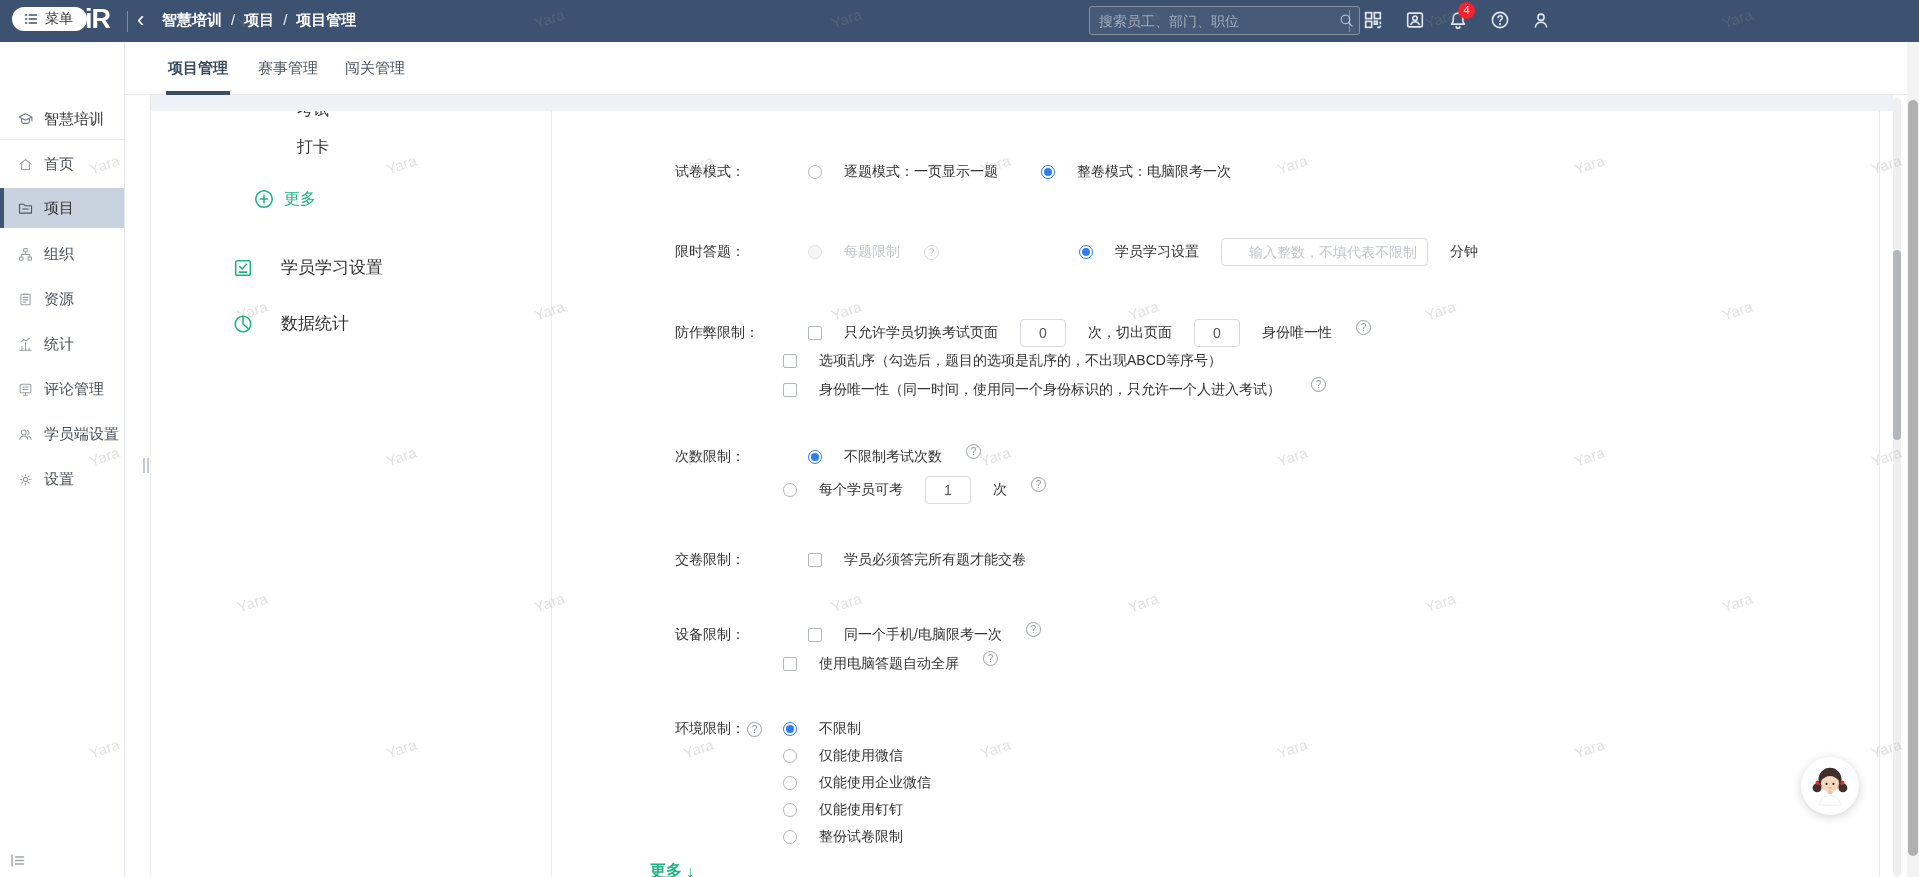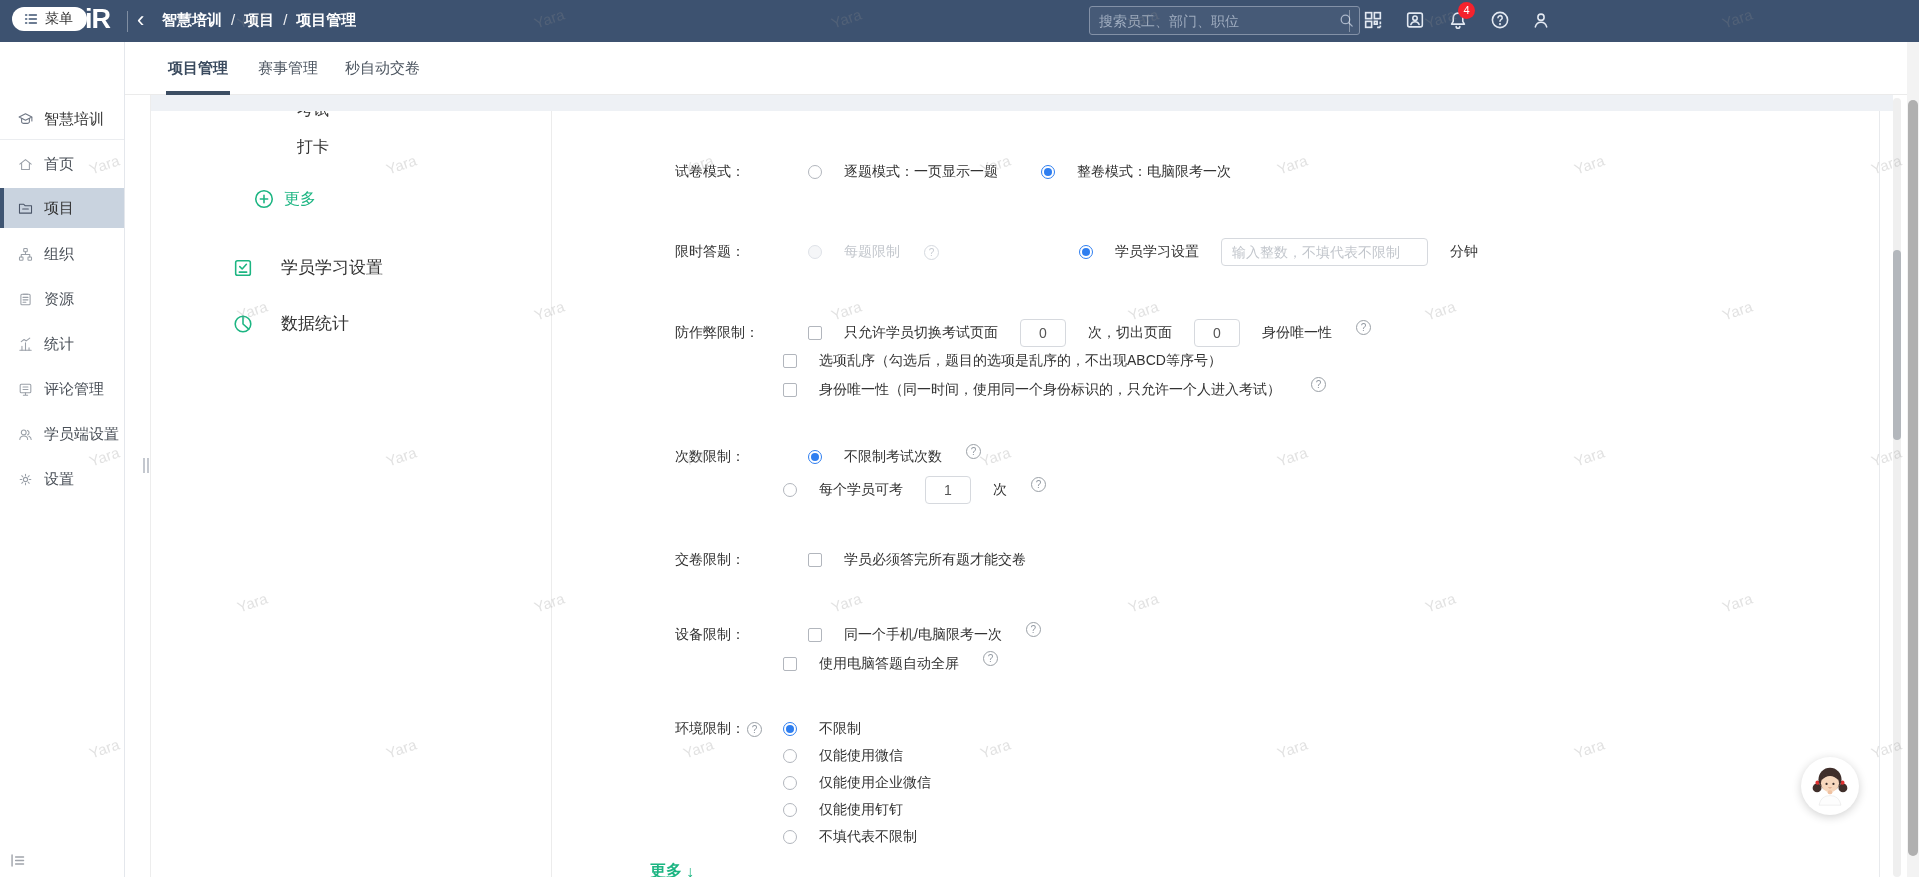--- a/index.html
+++ b/index.html
@@ -72,21 +72,21 @@
   .checkbox{width:14px;height:14px;border:1px solid #b2b6bd;border-radius:2px;background:#fff;box-sizing:border-box;
             flex:none;cursor:pointer;}
   .dis-text{color:#c3c7cd;}
   .q{width:15px;height:15px;border:1px solid #9aa0a6;border-radius:50%;color:#9198a1;font-size:10px;line-height:13px;
      text-align:center;display:inline-block;box-sizing:border-box;margin-left:2px;flex:none;cursor:pointer;background:#fff;}
   .q.sup{position:relative;top:-6px;}
   .q.dis{border-color:#d5d9df;color:#c8ccd2;}
   .num{width:46px;height:28px;border:1px solid #d6d9de;border-radius:4px;text-align:center;font-size:14px;color:#555;
        box-sizing:border-box;outline:none;}
   .min-input{width:207px;height:28px;border:1px solid #d6d9de;border-radius:4px;font-size:14px;color:#555;
-             padding:0 10px;box-sizing:border-box;outline:none;}
+             padding:0 10px;box-sizing:border-box;outline:none;text-align:right;}
   .min-input::placeholder{color:#c2c6cc;}
   .more-link{position:absolute;left:499px;top:750px;color:#1cb582;font-size:16px;font-weight:600;cursor:pointer;
              display:flex;align-items:center;gap:4px;}
   
   .sb-inner-track{position:absolute;left:1893px;top:98px;width:8px;height:779px;background:#efefef;border-radius:4px;z-index:3;}
   .sb-inner-thumb{position:absolute;left:1893px;top:250px;width:8px;height:190px;background:#b3b7bc;border-radius:4px;z-index:4;cursor:pointer;}
   .sb-outer-track{position:absolute;left:1907px;top:42px;width:12px;height:835px;background:#f3f3f3;z-index:3;}
   .sb-outer-thumb{position:absolute;left:1908px;top:100px;width:10px;height:756px;background:#b0b0b0;border-radius:5px;z-index:4;cursor:pointer;}
   
   .assistant{position:absolute;left:1801px;top:757px;width:58px;height:58px;border-radius:50%;background:#fff;
@@ -262,21 +262,21 @@
 <div class="collapse-icon">
   <svg width="20" height="19" viewBox="0 0 24 24" fill="none" stroke="currentColor" stroke-width="1.8" stroke-linecap="round">
     <path d="M4.5 5v14M9 7.5h10M9 12h10M9 16.5h10"></path>
     </svg>
 </div>
 
 <div class="vline150"></div>
 <div class="tabbar" id="tabbar">
     <div class="tab active" style="left: 43px;">项目管理</div>
     <div class="tab" style="left: 133px;">赛事管理</div>
-    <div class="tab" style="left: 220px;">秒自动交卷</div>
+    <div class="tab" style="left: 220px;">闯关管理</div>
   </div>
 <div class="gap-strip"></div>
 
 <section class="card">
   <div class="panel-divider"></div>
 
   <div class="sp-partial">
     <span>考试</span>
   </div>
   <div class="sp-checkin">打卡</div>
@@ -437,21 +437,21 @@
     </div>
     <div class="frow2" style="top: 690px;">
       <div class="opt">
         <span class="radio"></span>
         <span>仅能使用钉钉</span>
       </div>
     </div>
     <div class="frow2" style="top: 717px;">
       <div class="opt">
         <span class="radio"></span>
-        <span>不填代表不限制</span>
+        <span>整份试卷限制</span>
       </div>
     </div>
   </section>
 
 <div class="sb-inner-track"></div>
 <div class="sb-inner-thumb"></div>
 <div class="sb-outer-track"></div>
 <div class="sb-outer-thumb"></div>
 
 <div class="assistant">

